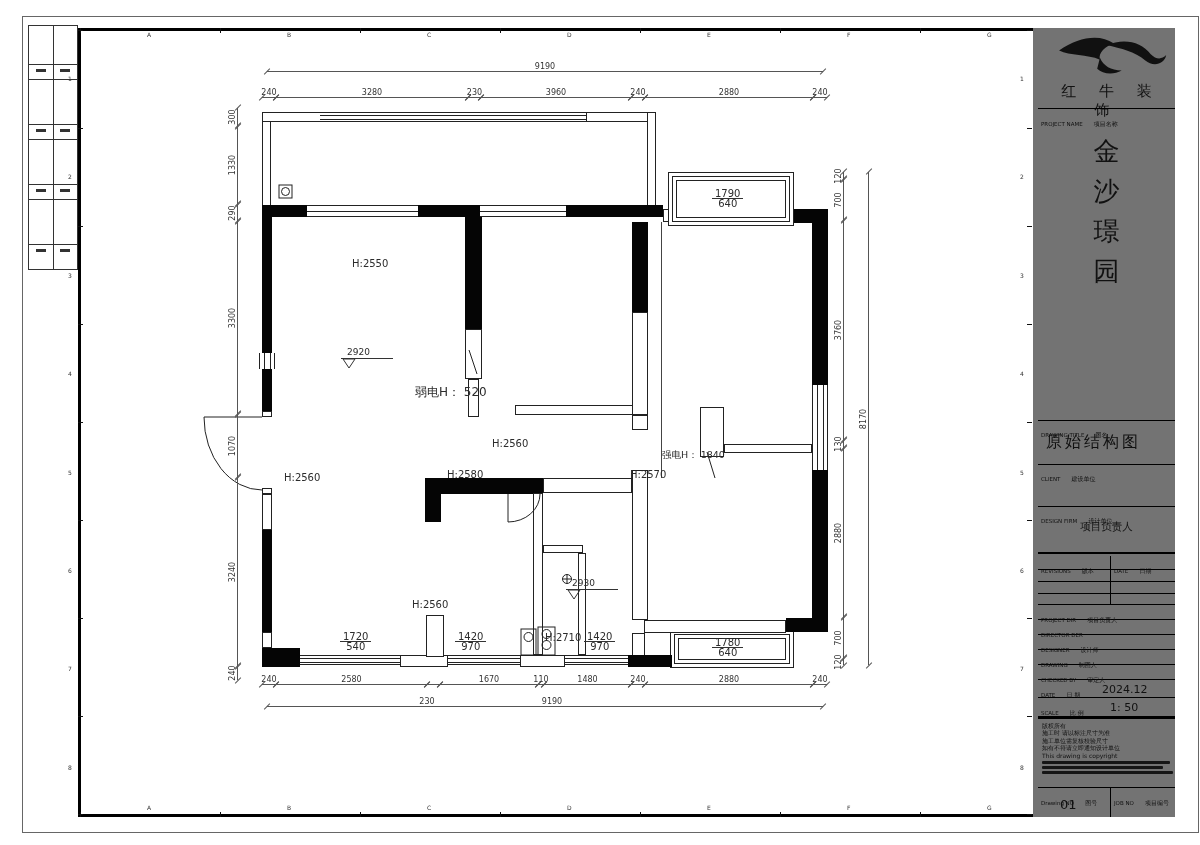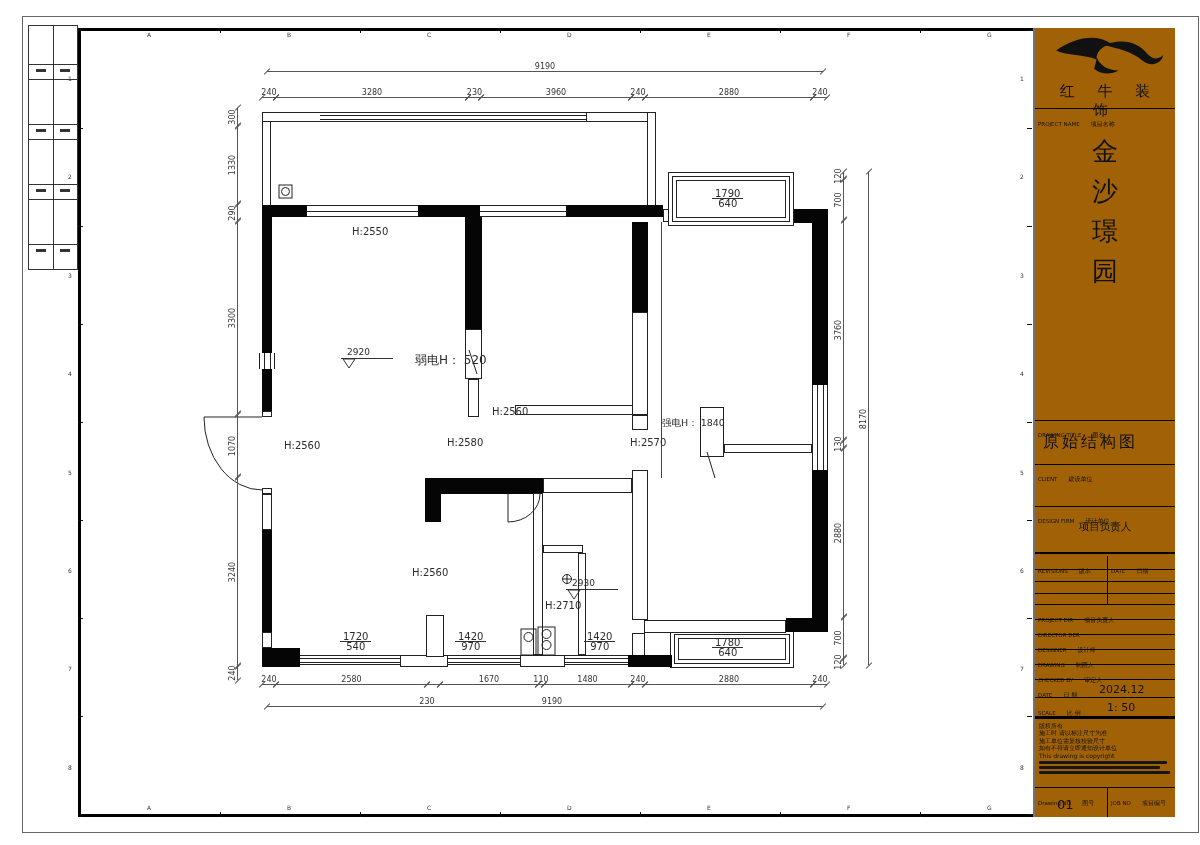--- a/index.html
+++ b/index.html
@@ -25,39 +25,39 @@
   .lineV{position:absolute;width:1px;background:#444;}
   .w4h{position:absolute;height:10px;background:#fff;border-top:1px solid #222;border-bottom:1px solid #222;box-sizing:border-box;
        background-image:linear-gradient(to bottom,transparent 2px,#222 2px,#222 3px,transparent 3px,transparent 6px,#222 6px,#222 7px,transparent 7px);}
   .w4v{position:absolute;width:16px;background:#fff;border-left:1px solid #222;border-right:1px solid #222;box-sizing:border-box;
        background-image:linear-gradient(to right,transparent 4px,#222 4px,#222 5px,transparent 5px,transparent 10px,#222 10px,#222 11px,transparent 11px);}
   .w3h{position:absolute;height:12px;background:#fff;border-top:1px solid #222;border-bottom:1px solid #222;box-sizing:border-box;
        background-image:linear-gradient(to bottom,transparent 5px,#222 5px,#222 6px,transparent 6px);}
   .bay{position:absolute;background:#fff;border:1px solid #222;padding:3px;box-sizing:border-box;}
   .bay div{width:100%;height:100%;border:1px solid #222;padding:3px;box-sizing:border-box;}
   
-  .pl{position:absolute;font-size:10px;color:#2b2b2b;white-space:nowrap;}
+  .pl{position:absolute;font-size:10px;color:#2b2b2b;white-space:nowrap;margin-top:32px;}
   .frac{position:absolute;font-size:10px;line-height:9px;color:#2b2b2b;text-align:center;}
   .frac b{display:block;font-weight:normal;border-bottom:1px solid #333;padding:0 3px;}
   .frac i{display:block;font-style:normal;}
   .lvl{position:absolute;width:52px;font-size:9px;color:#2b2b2b;border-bottom:1px solid #333;padding:0 0 1px 6px;box-sizing:border-box;}
   .lvl svg{position:absolute;left:0;top:100%;}
   
   .dh{position:absolute;border-top:1px solid #555;}
   .dh>span{position:absolute;left:50%;top:-10px;transform:translateX(-50%);font-size:8px;color:#333;white-space:nowrap;}
   .dh::before,.dh::after{content:"";position:absolute;width:8px;height:1px;background:#555;top:-1px;}
   .dh::before{left:-4px;transform:rotate(-45deg);}
   .dh::after{right:-4px;transform:rotate(-45deg);}
   .dv{position:absolute;border-left:1px solid #555;}
   .dv>span{position:absolute;top:50%;left:-6px;transform:translate(-50%,-50%) rotate(-90deg);font-size:8px;color:#333;white-space:nowrap;}
   .dv::before,.dv::after{content:"";position:absolute;width:8px;height:1px;background:#555;left:-4.5px;}
   .dv::before{top:-1px;transform:rotate(-45deg);}
   .dv::after{bottom:-1px;transform:rotate(-45deg);}
   
-  .tb{position:absolute;left:1033px;top:28px;width:142px;height:789px;border-left:2px solid #737373;box-sizing:border-box;background:#a16207;}
+  .tb{position:absolute;left:1033px;top:28px;width:142px;height:789px;border-left:5px solid #737373;box-sizing:border-box;background:#737373;}
   .tb .hline{position:absolute;left:0;width:100%;border-bottom:1px solid #000;}
   .tb .thick{position:absolute;left:0;width:100%;height:2px;background:#000;}
   .lblrow{position:absolute;left:0;width:100%;box-sizing:border-box;border-bottom:1px solid #000;padding:2px 3px;}
   .en{font-size:5.5px;color:#111;letter-spacing:0;}
   .cn{font-size:6px;color:#111;margin-left:6px;}
   .company{position:absolute;left:0;top:54px;width:100%;text-align:center;font-size:15px;letter-spacing:9px;text-indent:9px;color:#111;}
   .pchar{position:absolute;left:50%;transform:translateX(-50%);font-size:26px;color:#111;}
   .dtitle{position:absolute;left:8px;top:404px;font-size:16px;letter-spacing:3px;color:#111;}
   .firm{position:absolute;left:0;top:492px;width:100%;text-align:center;font-size:10.5px;color:#111;}
   .bigv{font-size:11px;color:#111;}

